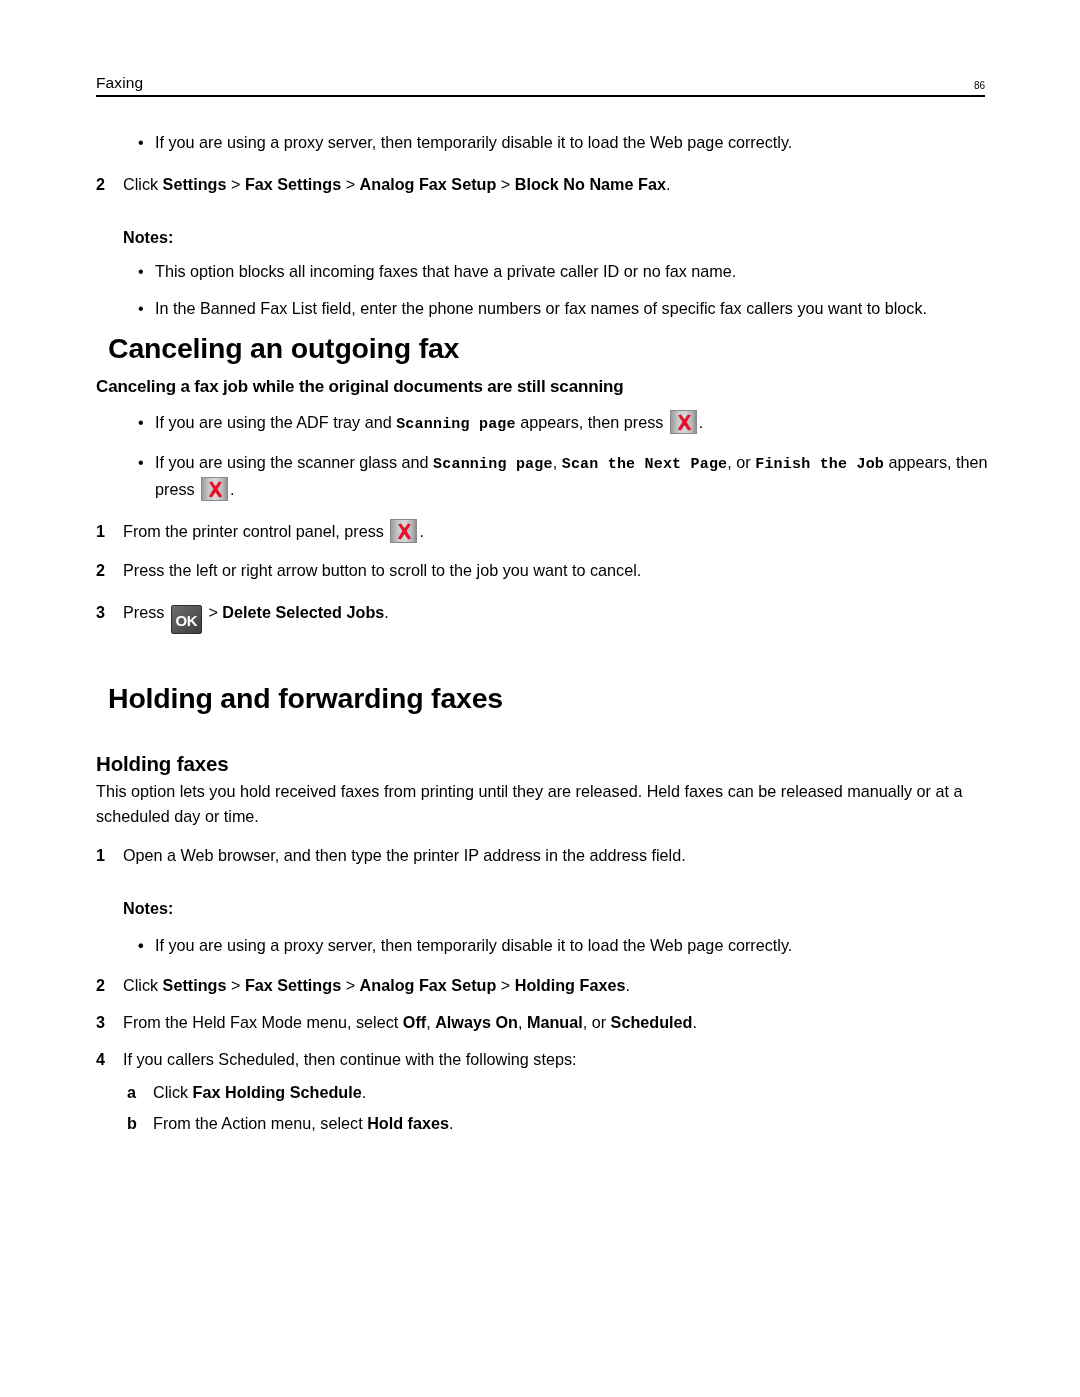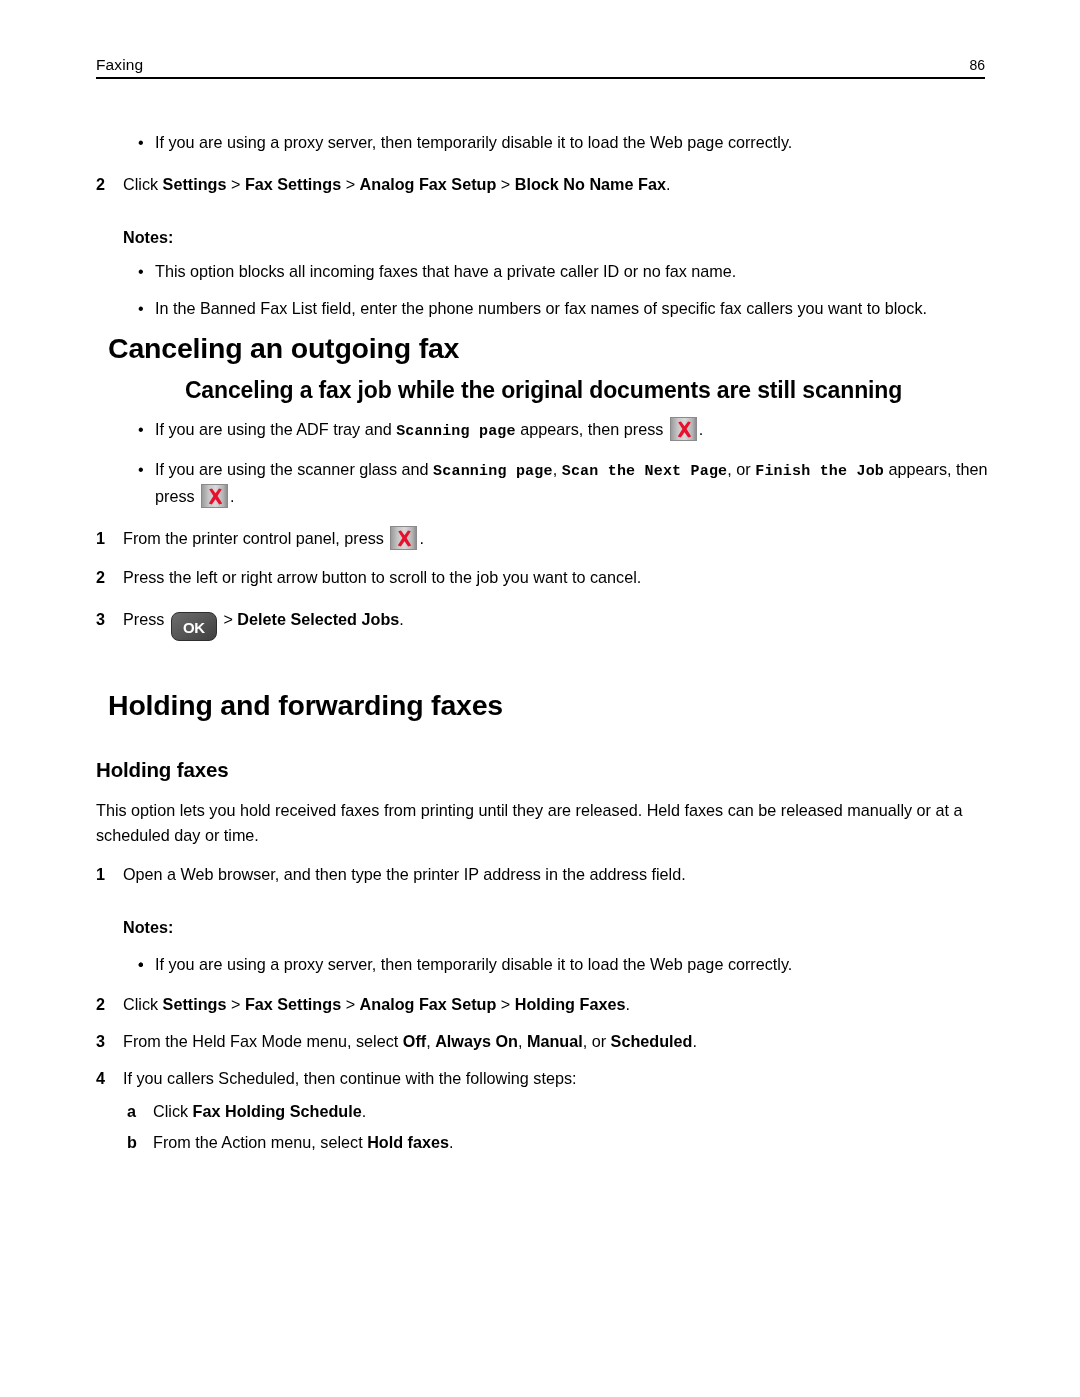--- a/index.html
+++ b/index.html
@@ -19,61 +19,60 @@
     position: relative;
     width: 1080px;
     height: 1397px;
     padding: 0;
   }
 
   
   .page-header {
     position: absolute;
     left: 96px;
-    top: 56px;
+    top: 74px;
     width: 889px;
     display: flex;
     align-items: flex-end;
     justify-content: space-between;
     border-bottom: 2.5px solid #000;
     padding-bottom: 4px;
   }
   .page-header .hdr-title {
     font-size: 15.5px;
     line-height: 1.1;
     letter-spacing: 0.1px;
   }
   .page-header .hdr-page {
-    font-size: 14px;
+    font-size: 10px;
     line-height: 1.1;
   }
 
   
   .content {
     position: absolute;
     left: 96px;
     top: 130px;
     width: 895px;
   }
 
   
   h1.h-major {
     font-size: 28.5px;
     font-weight: bold;
     margin: 12px;
     letter-spacing: -0.2px;
     line-height: 1.15;
   }
   h2.h-sub {
-    font-size: 23px;
+    font-size: 17px;
     font-weight: bold;
     margin: 0;
     letter-spacing: -0.15px;
     line-height: 1.15;
-    text-align: center;
   }
   h3.h-minor {
     font-size: 20.5px;
     font-weight: bold;
     margin: 0;
     letter-spacing: -0.15px;
     line-height: 1.15;
   }
 
   
@@ -185,26 +184,26 @@
     background: linear-gradient(to right, #9b9b9b 0%, #c8c8c8 28%, #d9d9d9 55%, #b4b4b4 85%, #8e8e8e 100%);
     border: 1px solid #8a8a8a;
     position: relative;
     box-sizing: border-box;
   }
   .btn-x svg { position: absolute; left: 3px; top: 2px; }
 
   .btn-ok {
     display: inline-block;
     vertical-align: -8px;
-    width: 46px;
+    width: 31px;
     height: 29px;
     margin: 0 2px;
     background: linear-gradient(to bottom right, #6d6d6d 0%, #585858 45%, #3f3f3f 100%);
     border: 1px solid #2e2e2e;
-    border-radius: 8px;
+    border-radius: 2px;
     color: #ffffff;
     font-family: "Liberation Sans", sans-serif;
     font-weight: bold;
     font-size: 15px;
     line-height: 29px;
     text-align: center;
     box-sizing: border-box;
     letter-spacing: -0.3px;
   }
 
@@ -275,21 +274,21 @@
       </li>
       <li style="margin-bottom:0;">
         <span class="step-num">3</span><span><span>Press </span><span class="btn-ok">OK</span><span> &gt; </span><b>Delete Selected Jobs</b><span>.</span></span>
       </li>
     </ol>
 
     <h1 class="h-major" style="margin-top:48px;">Holding and forwarding faxes</h1>
 
     <h3 class="h-minor" style="margin-top:37px;">Holding faxes</h3>
 
-    <p class="para" style="margin-top:16px;">This option lets you hold received faxes from printing until they are released. Held faxes can be released manually or at a scheduled day or time.</p>
+    <p class="para" style="margin-top:4px;">This option lets you hold received faxes from printing until they are released. Held faxes can be released manually or at a scheduled day or time.</p>
 
     <ol class="steps" style="margin-top:14px;">
       <li style="margin-bottom:0;">
         <span class="step-num">1</span><span>Open a Web browser, and then type the printer IP address in the address field.</span>
       </li>
     </ol>
 
     <div class="notes-block">
       <div class="notes-label">Notes:</div>
       <ul class="bullets">

